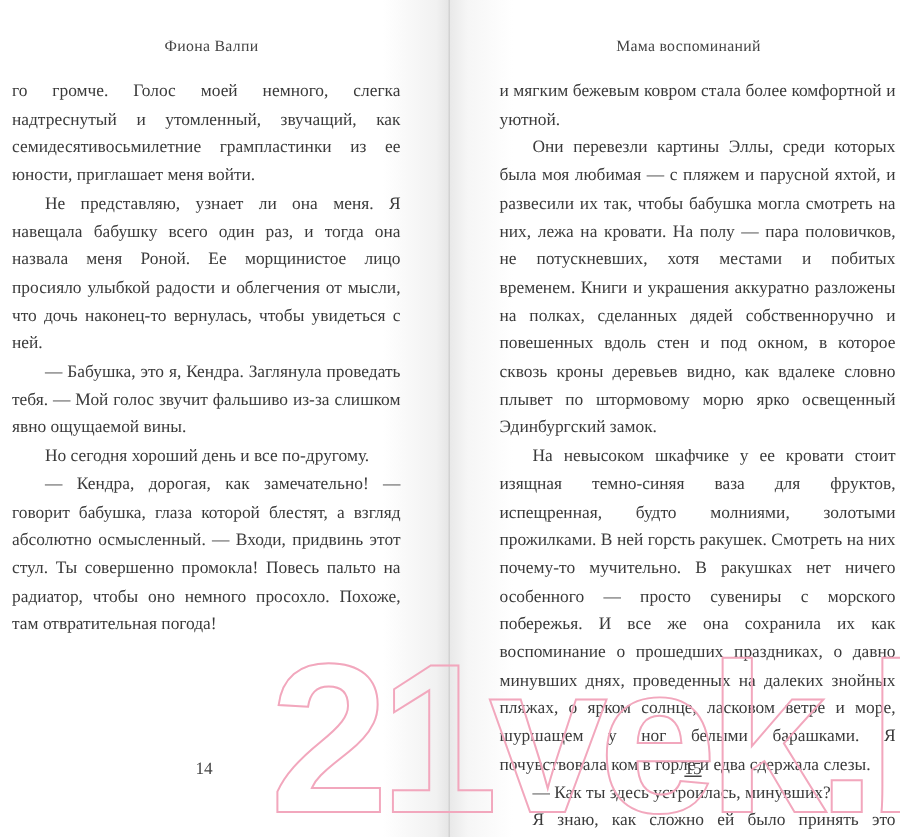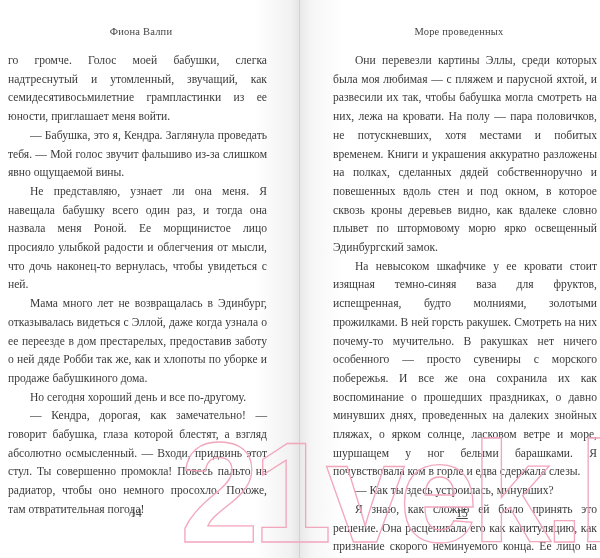--- a/index.html
+++ b/index.html
@@ -41,34 +41,34 @@
     color:transparent; -webkit-text-stroke:1.3px #f2a7bd; pointer-events:none;
   }
 </style>
 </head>
 <body>
 
 <div class="spread">
   <div class="page left">
     <div class="running-head">Фиона Валпи</div>
     <div class="body-text">
-      <p class="cont">го громче. Голос моей бабушки, слегка надтреснутый и утомленный, звучащий, как семидесятивосьмилетние грампластинки из ее юности, приглашает меня войти.</p>
+      <p class="cont">го громче. Голос моей немного, слегка надтреснутый и утомленный, звучащий, как семидесятивосьмилетние грампластинки из ее юности, приглашает меня войти.</p>
+      <p>Не представляю, узнает ли она меня. Я навещала бабушку всего один раз, и тогда она назвала меня Роной. Ее морщинистое лицо просияло улыбкой радости и облегчения от мысли, что дочь наконец-то вернулась, чтобы увидеться с ней.</p>
       <p>— Бабушка, это я, Кендра. Заглянула проведать тебя. — Мой голос звучит фальшиво из-за слишком явно ощущаемой вины.</p>
-      <p>Не представляю, узнает ли она меня. Я навещала бабушку всего один раз, и тогда она назвала меня Роной. Ее морщинистое лицо просияло улыбкой радости и облегчения от мысли, что дочь наконец-то вернулась, чтобы увидеться с ней.</p>
-      <p>Мама много лет не возвращалась в Эдинбург, отказывалась видеться с Эллой, даже когда узнала о ее переезде в дом престарелых, предоставив заботу о ней дяде Робби так же, как и хлопоты по уборке и продаже бабушкиного дома.</p>
       <p>Но сегодня хороший день и все по-другому.</p>
       <p>— Кендра, дорогая, как замечательно! — говорит бабушка, глаза которой блестят, а взгляд абсолютно осмысленный. — Входи, придвинь этот стул. Ты совершенно промокла! Повесь пальто на радиатор, чтобы оно немного просохло. Похоже, там отвратительная погода!</p>
 
     </div>
     <div class="page-num">14</div>
   </div>
 
   <div class="page right">
-    <div class="running-head">Море проведенных</div>
+    <div class="running-head">Мама воспоминаний</div>
     <div class="body-text">
+      <p class="cont">и мягким бежевым ковром стала более комфортной и уютной.</p>
       <p>Они перевезли картины Эллы, среди которых была моя любимая — с пляжем и парусной яхтой, и развесили их так, чтобы бабушка могла смотреть на них, лежа на кровати. На полу — пара половичков, не потускневших, хотя местами и побитых временем. Книги и украшения аккуратно разложены на полках, сделанных дядей собственноручно и повешенных вдоль стен и под окном, в которое сквозь кроны деревьев видно, как вдалеке словно плывет по штормовому морю ярко освещенный Эдинбургский замок.</p>
       <p>На невысоком шкафчике у ее кровати стоит изящная темно-синяя ваза для фруктов, испещренная, будто молниями, золотыми прожилками. В ней горсть ракушек. Смотреть на них почему-то мучительно. В ракушках нет ничего особенного — просто сувениры с морского побережья. И все же она сохранила их как воспоминание о прошедших праздниках, о давно минувших днях, проведенных на далеких знойных пляжах, о ярком солнце, ласковом ветре и море, шуршащем у ног белыми барашками. Я почувствовала ком в горле и едва сдержала слезы.</p>
       <p>— Как ты здесь устроилась, минувших?</p>
       <p>Я знаю, как сложно ей было принять это решение. Она расценивала его как капитуляцию, как признание скорого неминуемого конца. Ее лицо на секунду омрачается от моего вопроса, но она быстро берет себя в руки и все с той же спокойной улыбкой говорит:</p>
 
     </div>
     <div class="page-num">15</div>
   </div>
 </div>
 

